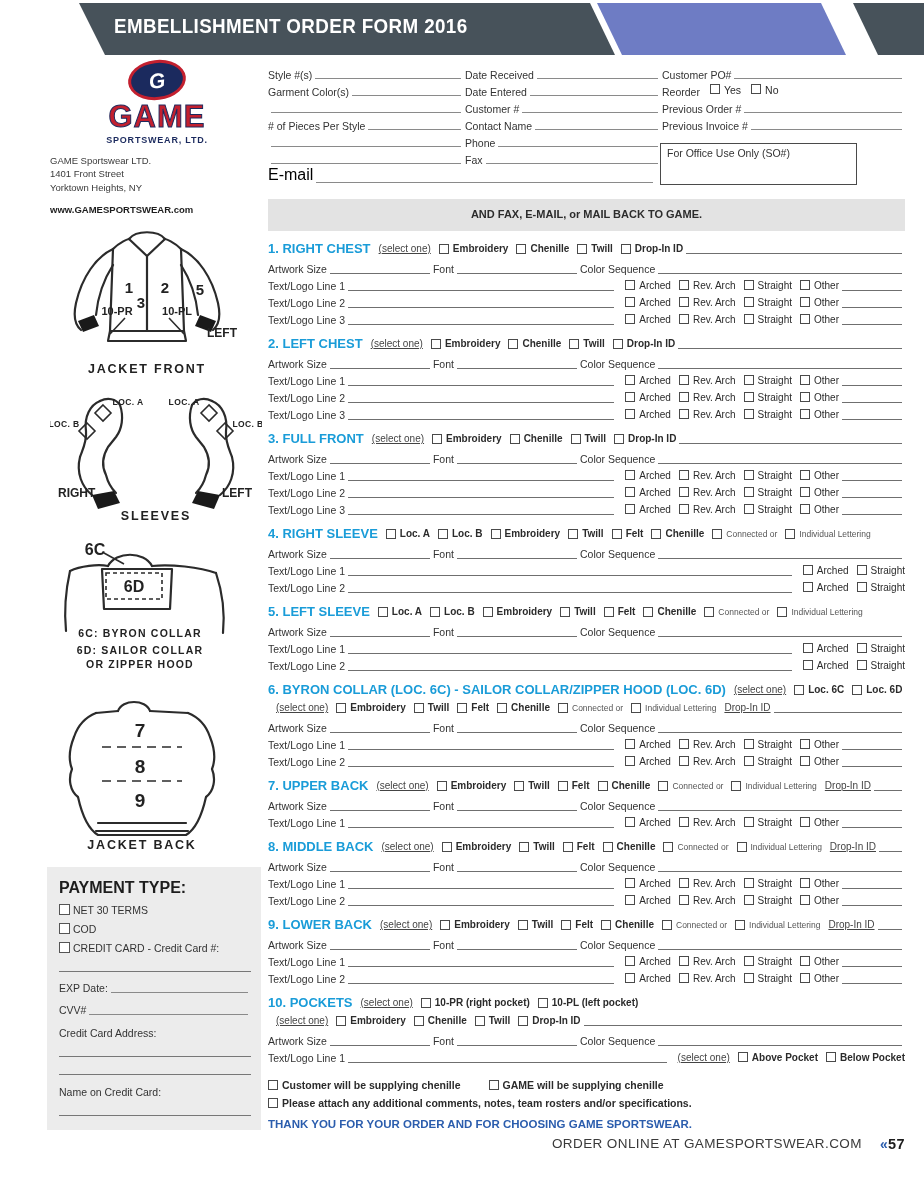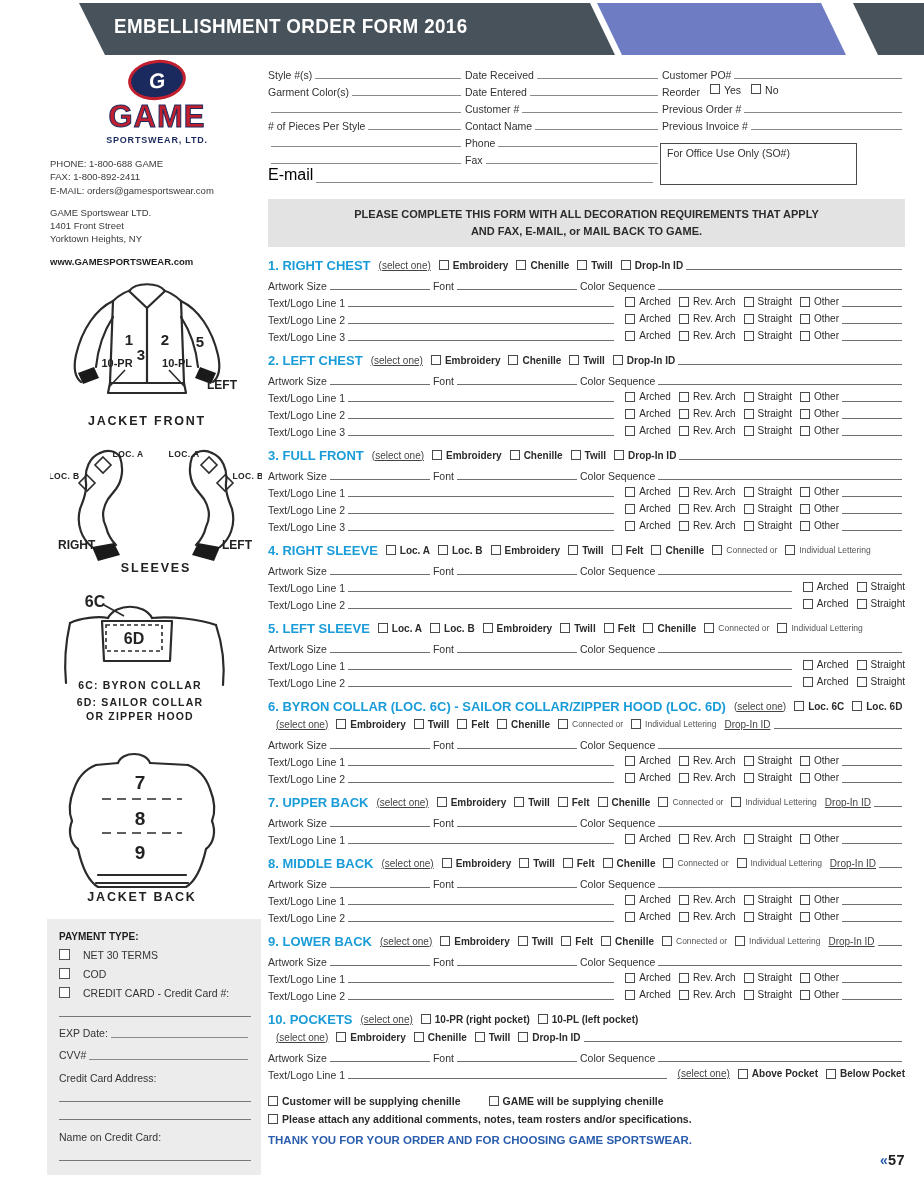--- a/index.html
+++ b/index.html
@@ -25,22 +25,22 @@
   .dg-fill{fill:#1a1a1a;stroke:none;}
   .dg-num{font-weight:bold;font-size:15px;fill:#222;text-anchor:middle;font-family:"Liberation Sans",sans-serif;}
   .dg-big{font-weight:bold;font-size:19px;fill:#222;text-anchor:middle;}
   .dg-sm{font-weight:bold;font-size:8.5px;fill:#222;letter-spacing:.4px;text-anchor:middle;}
   .dg-mid{font-weight:bold;font-size:11px;fill:#222;text-anchor:middle;}
   .dg-side{font-weight:bold;font-size:12px;fill:#222;}
   .dg-cap{font-weight:bold;font-size:12.5px;letter-spacing:1.8px;fill:#222;text-anchor:middle;}
   .dg-cap2{font-weight:bold;font-size:10.5px;letter-spacing:1.2px;fill:#222;text-anchor:middle;}
 
   .payment{background:#ececec;margin-top:16px;margin-left:-3px;width:192px;padding:12px 10px 14px 12px;font-size:10.5px;color:#333;}
-  .pay-title{font-weight:bold;font-size:10px;color:#1d1d1d;}
-  .pay-opt{display:flex;align-items:center;gap:13px;margin-top:7px;}
+  .pay-title{font-weight:bold;font-size:16px;color:#1d1d1d;}
+  .pay-opt{display:flex;align-items:center;gap:3px;margin-top:7px;}
   .cb2{width:9px;height:9px;border:1.2px solid #555;background:#fff;flex:none;}
   .pay-fill{border-bottom:1px solid #777;height:17px;}
   .pay-row{display:flex;align-items:flex-end;margin-top:5px;height:17px;}
   .pay-row .fill{flex:1;}
   .pay-label{margin-top:11px;}
 
   
   .main{position:absolute;left:268px;top:63px;width:637px;}
   .fill{flex:1;border-bottom:1px solid #8a8a8a;height:10px;margin:0 3px 1px 3px;min-width:10px;}
   .w105{flex:0 0 100px;} .w125{flex:0 0 120px;} .w68{flex:0 0 60px;} .grow{flex:1;}
@@ -94,25 +94,20 @@
   <div class="band-title">EMBELLISHMENT ORDER FORM 2016</div>
 </header>
 
 <aside class="sidebar">
   <div class="logo">
     <div class="logo-oval">
         <span class="logo-g">G</span>
       </div>
     <div class="logo-word">GAME</div>
     <div class="logo-sub">SPORTSWEAR, LTD.</div>
-  </div>
-  <div class="contact">
-    <div>PHONE: 1-800-688 GAME</div>
-    <div>FAX: 1-800-892-2411</div>
-    <div>E-MAIL: orders@gamesportswear.com</div>
   </div>
   <div class="address">
     <div>GAME Sportswear LTD.</div>
     <div>1401 Front Street</div>
     <div>Yorktown Heights, NY</div>
   </div>
   <div class="website">www.GAMESPORTSWEAR.com</div>
 
   <svg class="diagram" width="212" height="152" viewBox="0 0 212 152" style="margin-top:10px">
     <path class="dg" d="M79,14 C86,5 108,5 115,14"></path>
@@ -301,21 +296,20 @@
         </div>
     </div>
     <div class="office-box"><span>For Office Use Only (SO#)</span></div>
     <div class="tf-email">
         <span class="lab">E-mail</span>
         <span class="fill"></span>
       </div>
   </div>
 
   <div class="notice">
-    <div>PLEASE COMPLETE THIS FORM WITH ALL DECORATION REQUIREMENTS THAT APPLY</div>
     <div>AND FAX, E-MAIL, or MAIL BACK TO GAME.</div>
   </div>
 
   <div>
       <section class="sec">
         <div class="sec-head">
           <span class="sec-title">1. RIGHT CHEST</span>
           <span class="txt">(select one)</span>
           <span class="opt b">
             <span class="cb"></span>
@@ -1121,16 +1115,17 @@
     </div>
     <div class="foot-row">
       <span class="opt b">
           <span class="cb"></span>
           <span class="ol">Please attach any additional comments, notes, team rosters and/or specifications.</span>
         </span>
     </div>
   </div>
   <div class="thanks">THANK YOU FOR YOUR ORDER AND FOR CHOOSING GAME SPORTSWEAR.</div>
   <div class="order-line">
+    <span>ORDER ONLINE AT GAMESPORTSWEAR.COM</span>
     <span class="chev">«</span>
     <span class="pageno">57</span>
   </div>
 </div>
 
 </body></html>

